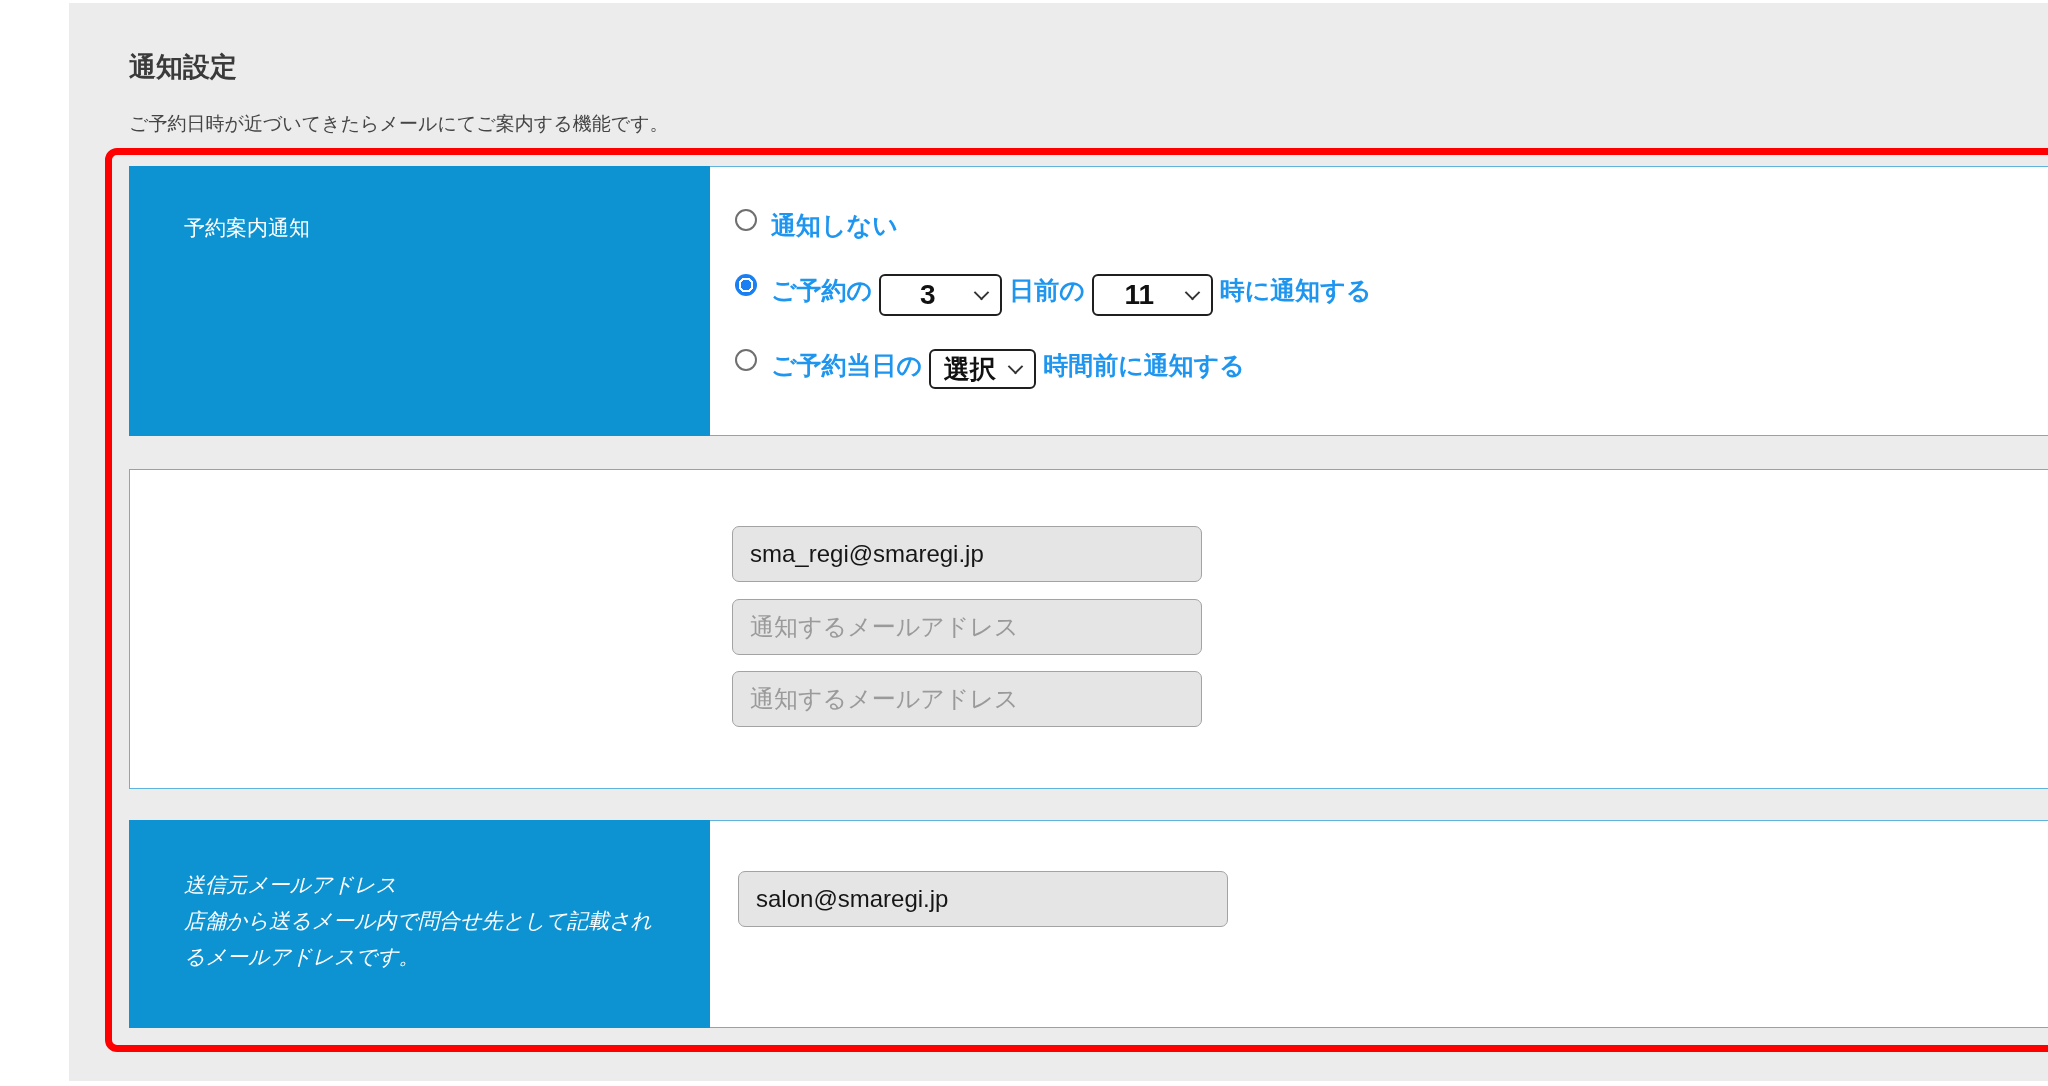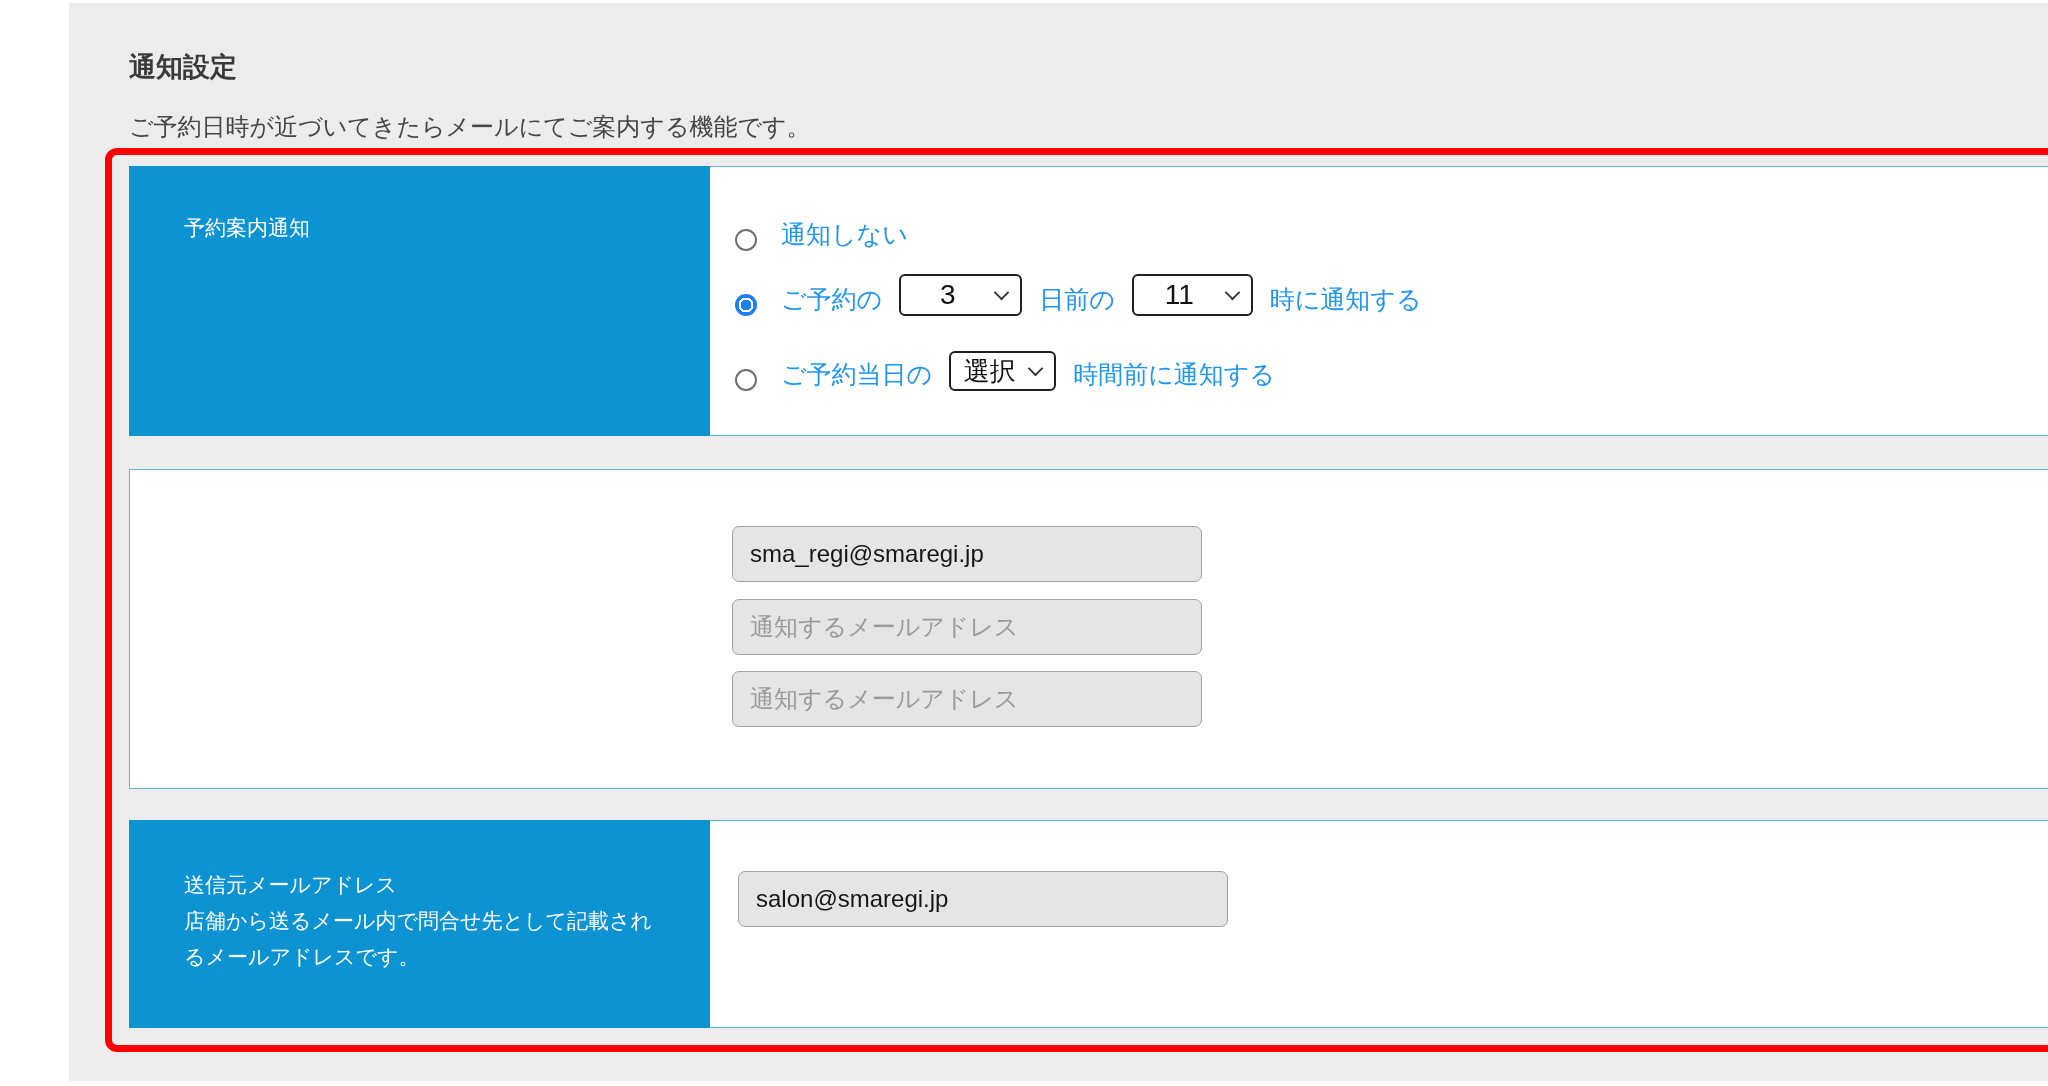--- a/index.html
+++ b/index.html
@@ -1,40 +1,40 @@
 <!DOCTYPE html>
 <html><head>
 <meta charset="utf-8">
 <style>
   * { margin:0; padding:0; box-sizing:border-box; }
   html,body { background:#ffffff; font-family:"Liberation Sans","DejaVu Sans",sans-serif; }
   .page { position:relative; width:2048px; height:1086px; background:#ffffff; overflow:hidden;margin-left:36px; }
   .panel { position:absolute; left:33px; top:3px; width:1981px; height:1078px; background:#ececec; }
 
   .page-title { position:absolute; left:60px; top:46px; font-size:27px; font-weight:bold; color:#3a3a3a; }
-  .page-subtitle { position:absolute; left:60px; top:108px; font-size:24px; color:#454545; }
+  .page-subtitle { position:absolute; left:60px; top:108px; font-size:19px; color:#454545; }
 
   .red-box { position:absolute; left:36px; top:145px; width:1976px; height:904px;
              border:7px solid #ff0000; border-radius:12px; }
 
   .row { position:absolute; left:60px; width:1930px; background:#ffffff;
          border:1px solid #5fb4de; }
   .row1 { top:163px; height:270px; }
   .row2 { top:466px; height:320px; }
   .row3 { top:817px; height:208px; }
 
   .blue-cell { position:absolute; left:-1px; top:-1px; bottom:-1px; width:581px; background:#0d93d2; }
   .blue-label { position:absolute; left:55px; right:20px; color:#ffffff; font-size:21px;
                 line-height:36px; white-space:pre-line; }
   .row1 .blue-label { top:44px; }
   .row2 .blue-label { top:53px; }
-  .row3 .blue-label { top:47px; }
+  .row3 .blue-label { top:47px;font-style:italic; }
 
-  .opt { position:absolute; left:605px; height:42px; display:flex; align-items:flex-end; gap:14px;
-         color:#1e96f0; font-size:25px; cursor:default; }
+  .opt { position:absolute; left:605px; height:42px; display:flex; align-items:flex-start; gap:4px;
+         color:#1e96f0; font-size:25px; cursor:default;font-weight:bold; }
   .opt1 { top:42px; }
   .opt2 { top:107px; }
   .opt3 { top:182px; }
   .opt-label { white-space:nowrap; }
 
   .radio { width:22px; height:22px; border-radius:50%; background:#ffffff;
            border:2px solid #6f6f6f; margin-right:10px; flex:none; }
   .radio.checked { border:none;
            background:radial-gradient(circle, #1a7ff2 0 5.5px, #ffffff 5.5px 7.5px, #1a7ff2 7.5px); }
 

